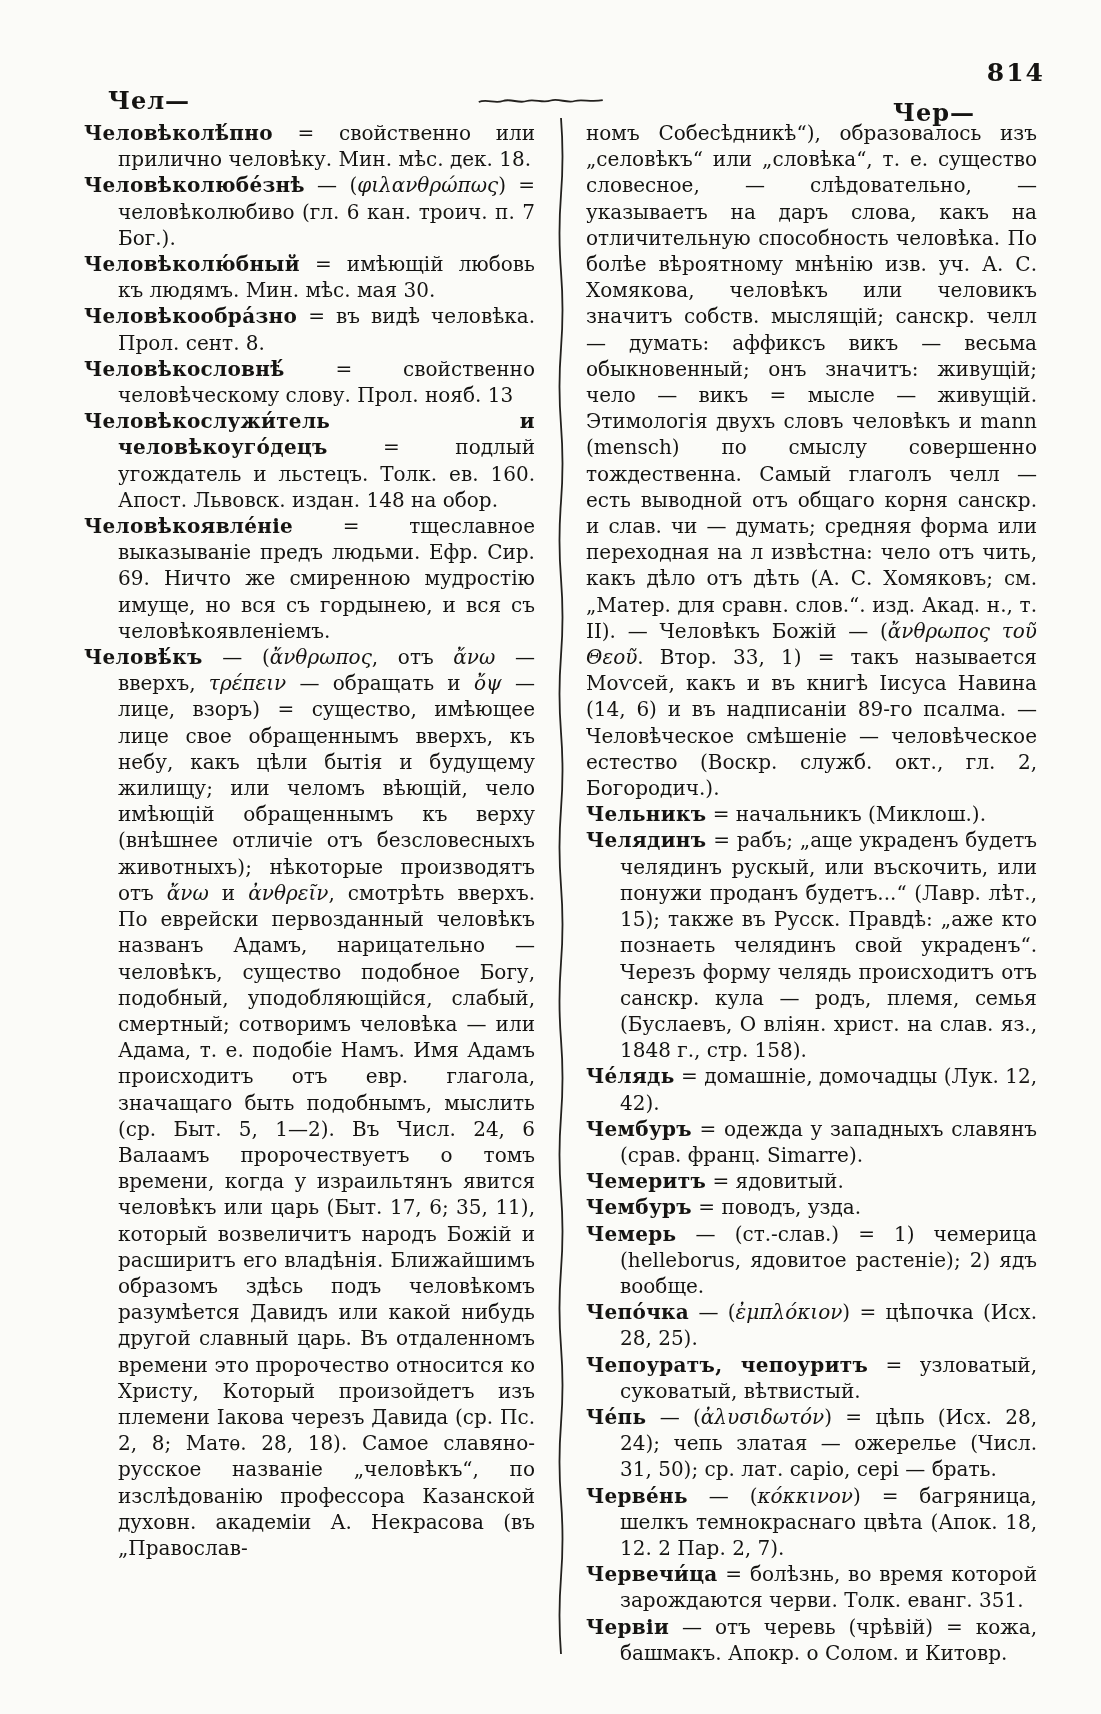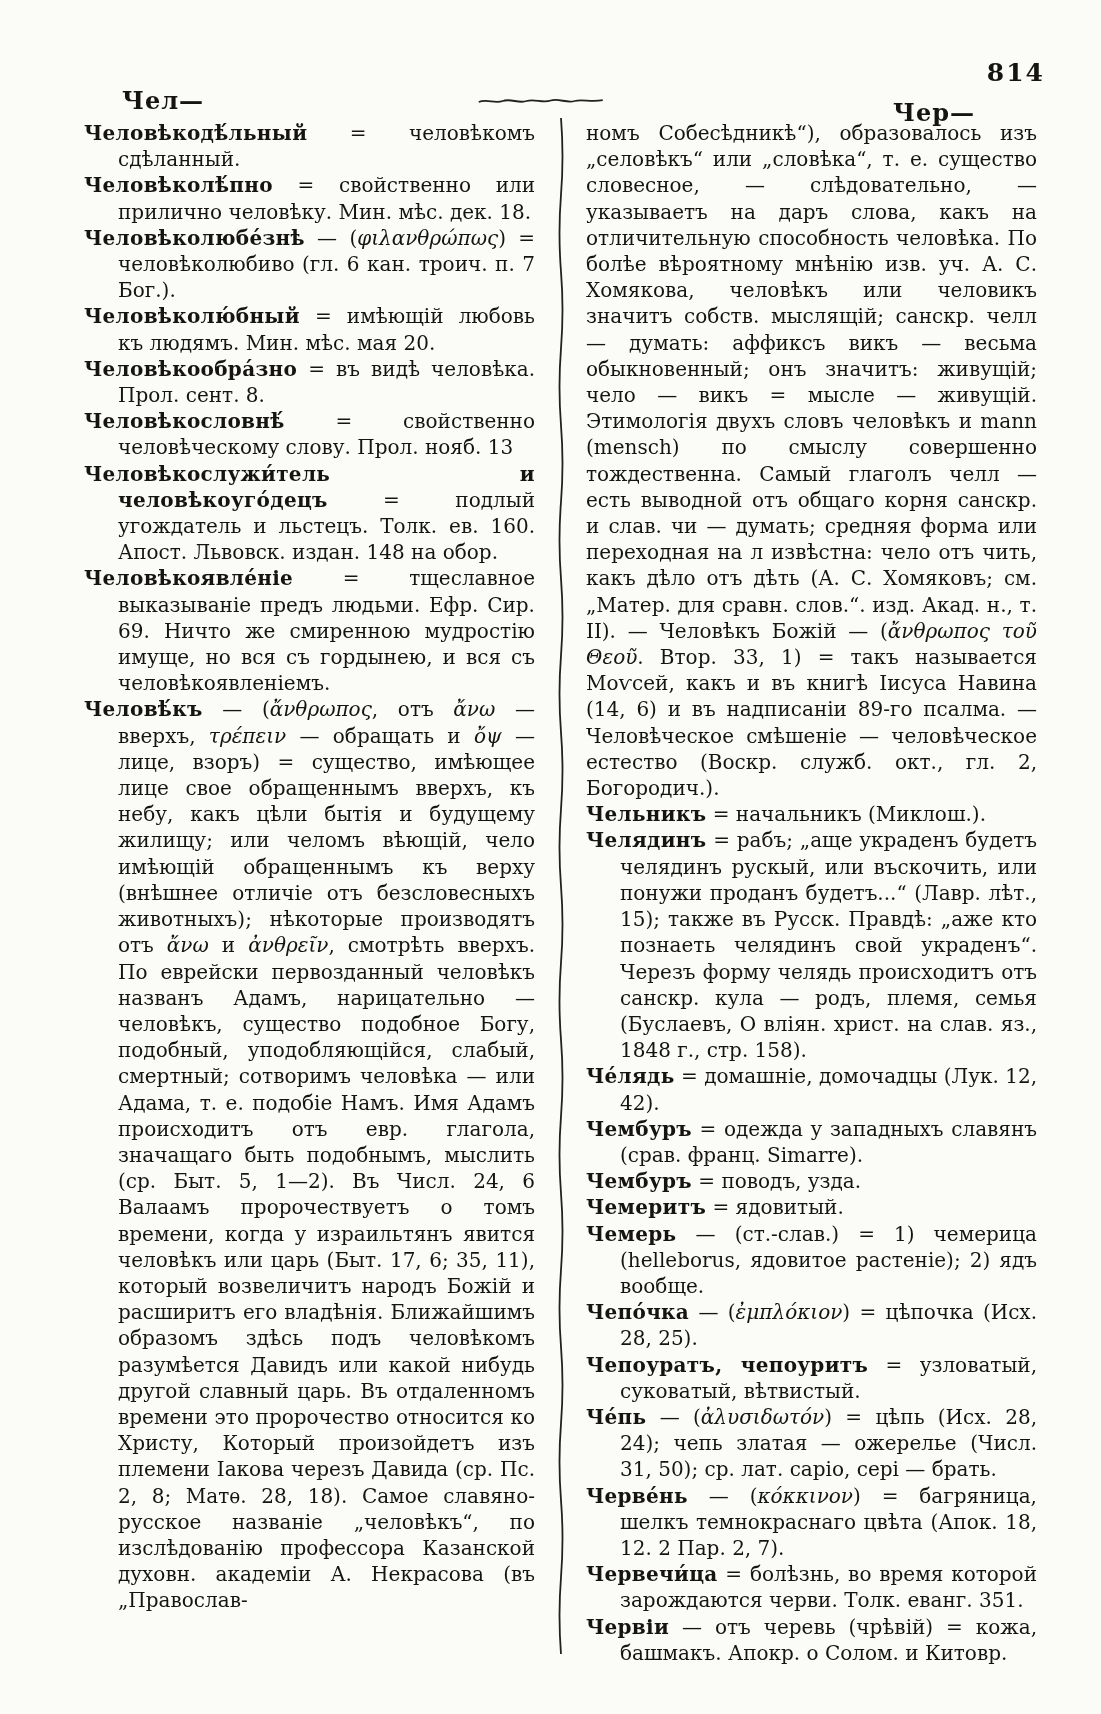--- a/index.html
+++ b/index.html
@@ -14,21 +14,21 @@
     overflow: hidden;
   }
   
   .rh {
     position: absolute;
     top: 86px;
     font-size: 24px;
     font-weight: bold;
     letter-spacing: 1px;
   }
-  .rh-left  { left: 122px; }
+  .rh-left  { left: 108px; }
   .rh-right { right: 126px; margin-top: 12px; }
   .pagenum {
     position: absolute;
     top: 58px;
     left: 0; right: 56px;
     text-align: right;
     font-size: 25px;
     font-weight: bold;
     letter-spacing: 2px;
   }
@@ -80,43 +80,42 @@
   <span class="rh rh-left">Чел—</span>
   <div class="pagenum">814</div>
   <span class="rh rh-right">Чер—</span>
 
   <svg class="pagenum-rule" width="128" height="10" viewBox="0 0 128 10">
     <path d="M2,6 C10,2.5 18,8 26,5 C34,2 42,8 50,5 C58,2.5 66,7.5 74,4.5 C82,2 90,7.5 98,5 C106,3 114,6.5 126,4.2" stroke="#23211e" fill="none" stroke-width="1.8"></path>
   </svg>
 
   <div class="columns">
     <div class="col">
-        <p class="entry"><span class="hw">Человѣкодѣ́льный</span><span> = человѣкомъ сдѣланный.</span></p>
         <p class="entry"><span class="hw">Человѣколѣ́пно</span><span> = свойственно или прилично человѣку. </span><span class="i">Мин. мѣс. дек.</span><span> 18.</span></p>
         <p class="entry"><span class="hw">Человѣколюбе́знѣ</span><span> — (</span><span class="g">φιλανθρώπως</span><span>) = человѣколюбиво (гл. 6 кан. троич. п. 7 Бог.).</span></p>
-        <p class="entry"><span class="hw">Человѣколю́бный</span><span> = имѣющій любовь къ людямъ. </span><span class="i">Мин. мѣс. мая</span><span> 20.</span></p>
+        <p class="entry"><span class="hw">Человѣколю́бный</span><span> = имѣющій любовь къ людямъ. </span><span class="i">Мин. мѣс. мая</span><span> 30.</span></p>
         <p class="entry"><span class="hw">Человѣкообра́зно</span><span> = въ видѣ человѣка. </span><span class="i">Прол. сент.</span><span> 8.</span></p>
         <p class="entry"><span class="hw">Человѣкословнѣ́</span><span> = свойственно человѣческому слову. </span><span class="i">Прол. нояб.</span><span> 13</span></p>
         <p class="entry"><span class="hw">Человѣкослужи́тель и человѣкоуго́децъ</span><span> = подлый угождатель и льстецъ. </span><span class="i">Толк. ев.</span><span> 160. </span><span class="i">Апост. Львовск. издан.</span><span> 148 на обор.</span></p>
         <p class="entry"><span class="hw">Человѣкоявле́ніе</span><span> = тщеславное выказываніе предъ людьми. </span><span class="i">Ефр. Сир.</span><span> 69. </span><span class="i">Ничто же смиренною мудростію имуще, но вся съ гордынею, и вся съ человѣкоявленіемъ.</span></p>
         <p class="entry"><span class="hw">Человѣ́къ</span><span> — (</span><span class="g">ἄνθρωπος</span><span>, отъ </span><span class="g">ἄνω</span><span> — вверхъ, </span><span class="g">τρέπειν</span><span> — обращать и </span><span class="g">ὄψ</span><span> — лице, взоръ) = существо, имѣющее лице свое обращеннымъ вверхъ, къ небу, какъ цѣли бытія и будущему жилищу; или челомъ вѣющій, чело имѣющій обращеннымъ къ верху (внѣшнее отличіе отъ безсловесныхъ животныхъ); нѣкоторые производятъ отъ </span><span class="g">ἄνω</span><span> и </span><span class="g">ἀνθρεῖν</span><span>, смотрѣть вверхъ. По еврейски первозданный человѣкъ названъ Адамъ, нарицательно — человѣкъ, существо подобное Богу, подобный, уподобляющійся, слабый, смертный; </span><span class="i">сотворимъ человѣка</span><span> — или Адама, т. е. подобіе Намъ. Имя Адамъ происходитъ отъ евр. глагола, значащаго быть подобнымъ, мыслить (ср. Быт. 5, 1—2). Въ Числ. 24, 6 Валаамъ пророчествуетъ о томъ времени, когда у израильтянъ явится </span><span class="i">человѣкъ</span><span> или царь (Быт. 17, 6; 35, 11), который возвеличитъ народъ Божій и расширитъ его владѣнія. Ближайшимъ образомъ здѣсь подъ </span><span class="i">человѣкомъ</span><span> разумѣется Давидъ или какой нибудь другой славный царь. Въ отдаленномъ времени это пророчество относится ко Христу, Который произойдетъ изъ племени Іакова черезъ Давида (ср. Пс. 2, 8; Матѳ. 28, 18). Самое славяно-русское названіе „человѣкъ“, по изслѣдованію профессора Казанской духовн. академіи </span><span class="i">А. Некрасова (въ „Православ-</span></p>
       </div>
 
     <svg class="divider" viewBox="0 0 10 1524" preserveAspectRatio="none">
       <path d="M5 2 q2.5 38 0 76 q-2.5 38 0 76 q2.5 38 0 76 q-2.5 38 0 76 q2.5 38 0 76 q-2.5 38 0 76 q2.5 38 0 76 q-2.5 38 0 76 q2.5 38 0 76 q-2.5 38 0 76 q2.5 38 0 76 q-2.5 38 0 76 q2.5 38 0 76 q-2.5 38 0 76 q2.5 38 0 76 q-2.5 38 0 76 q2.5 38 0 76 q-2.5 38 0 76 q2.5 38 0 76 q-2.5 38 0 76" stroke="#23211e" fill="none" stroke-width="1.5"></path>
     </svg>
 
     <div class="col">
         <p class="entry cont"><span class="i">номъ Собесѣдникѣ“</span><span>), образовалось изъ „селовѣкъ“ или „словѣка“, т. е. существо </span><span class="i">словесное</span><span>, — слѣдовательно, — указываетъ на даръ слова, какъ на отличительную способность человѣка. По болѣе вѣроятному мнѣнію изв. уч. А. С. Хомякова, </span><span class="i">человѣкъ</span><span> или </span><span class="i">человикъ</span><span> значитъ собств. мыслящій; </span><span class="i">санскр.</span><span> челл — думать: аффиксъ викъ — весьма обыкновенный; онъ значитъ: живущій; чело — викъ = мысле — живущій. Этимологія двухъ словъ человѣкъ и mann (mensch) по смыслу совершенно тождественна. Самый глаголъ </span><span class="i">челл</span><span> — есть выводной отъ общаго корня </span><span class="i">санскр. и слав.</span><span> чи — думать; средняя форма или переходная на </span><span class="i">л</span><span> извѣстна: чело отъ чить, какъ дѣло отъ дѣть (</span><span class="i">А. С. Хомяковъ</span><span>; см. </span><span class="i">„Матер. для сравн. слов.“. изд. Акад. н., т.</span><span> II). — </span><span class="i">Человѣкъ Божій</span><span> — (</span><span class="g">ἄνθρωπος τοῦ Θεοῦ</span><span>. Втор. 33, 1) = такъ называется Моѵсей, какъ и въ книгѣ Іисуса Навина (14, 6) и въ надписаніи 89-го псалма. — </span><span class="i">Человѣческое смѣшеніе</span><span> — человѣческое естество (</span><span class="i">Воскр. служб. окт., гл.</span><span> 2, </span><span class="i">Богородич.</span><span>).</span></p>
         <p class="entry"><span class="hw">Чельникъ</span><span> = начальникъ (</span><span class="i">Миклош.</span><span>).</span></p>
         <p class="entry"><span class="hw">Челядинъ</span><span> = рабъ; „аще украденъ будетъ челядинъ рускый, или въскочить, или понужи проданъ будетъ...“ (</span><span class="i">Лавр. лѣт.,</span><span> 15); также въ </span><span class="i">Русск. Правдѣ:</span><span> „аже кто познаеть челядинъ свой украденъ“. Черезъ форму челядь происходитъ отъ </span><span class="i">санскр.</span><span> кула — родъ, племя, семья (</span><span class="i">Буслаевъ, О вліян. христ. на слав. яз.,</span><span> 1848 г., стр. 158).</span></p>
         <p class="entry"><span class="hw">Че́лядь</span><span> = домашніе, домочадцы (Лук. 12, 42).</span></p>
         <p class="entry"><span class="hw">Чембуръ</span><span> = одежда у западныхъ славянъ (срав. </span><span class="i">франц.</span><span> Simarre).</span></p>
+        <p class="entry"><span class="hw">Чемеритъ</span><span> = ядовитый.</span></p>
         <p class="entry"><span class="hw">Чембуръ</span><span> = поводъ, узда.</span></p>
-        <p class="entry"><span class="hw">Чемеритъ</span><span> = ядовитый.</span></p>
         <p class="entry"><span class="hw">Чемерь</span><span> — (</span><span class="i">ст.-слав.</span><span>) = 1) чемерица (helleborus, ядовитое растеніе); 2) ядъ вообще.</span></p>
         <p class="entry"><span class="hw">Чепо́чка</span><span> — (</span><span class="g">ἐμπλόκιον</span><span>) = цѣпочка (Исх. 28, 25).</span></p>
         <p class="entry"><span class="hw">Чепоуратъ, чепоуритъ</span><span> = узловатый, суковатый, вѣтвистый.</span></p>
         <p class="entry"><span class="hw">Че́пь</span><span> — (</span><span class="g">ἀλυσιδωτόν</span><span>) = цѣпь (Исх. 28, 24); </span><span class="i">чепь златая</span><span> — ожерелье (Числ. 31, 50); ср. </span><span class="i">лат.</span><span> capio, cepi — брать.</span></p>
         <p class="entry"><span class="hw">Черве́нь</span><span> — (</span><span class="g">κόκκινον</span><span>) = багряница, шелкъ темнокраснаго цвѣта (Апок. 18, 12. 2 Пар. 2, 7).</span></p>
         <p class="entry"><span class="hw">Червечи́ца</span><span> = болѣзнь, во время которой зарождаются черви. </span><span class="i">Толк. еванг.</span><span> 351.</span></p>
         <p class="entry"><span class="hw">Червіи</span><span> — отъ черевь (чрѣвій) = кожа, башмакъ. </span><span class="i">Апокр. о Солом. и Китовр.</span></p>
       </div>
   </div>
 

